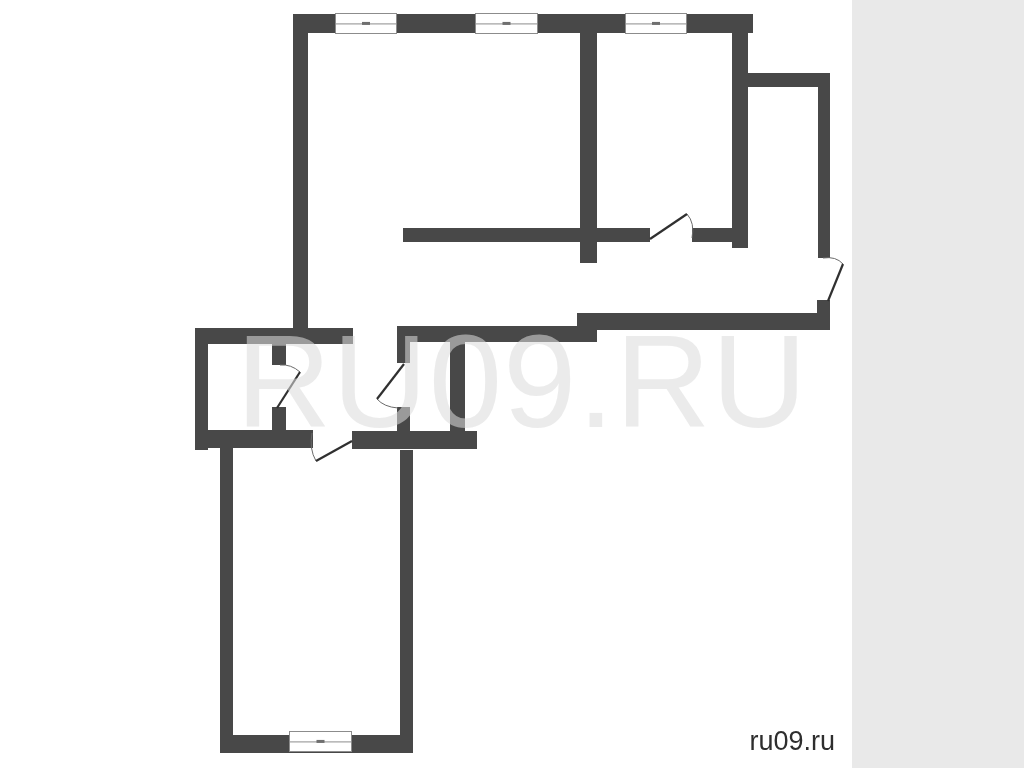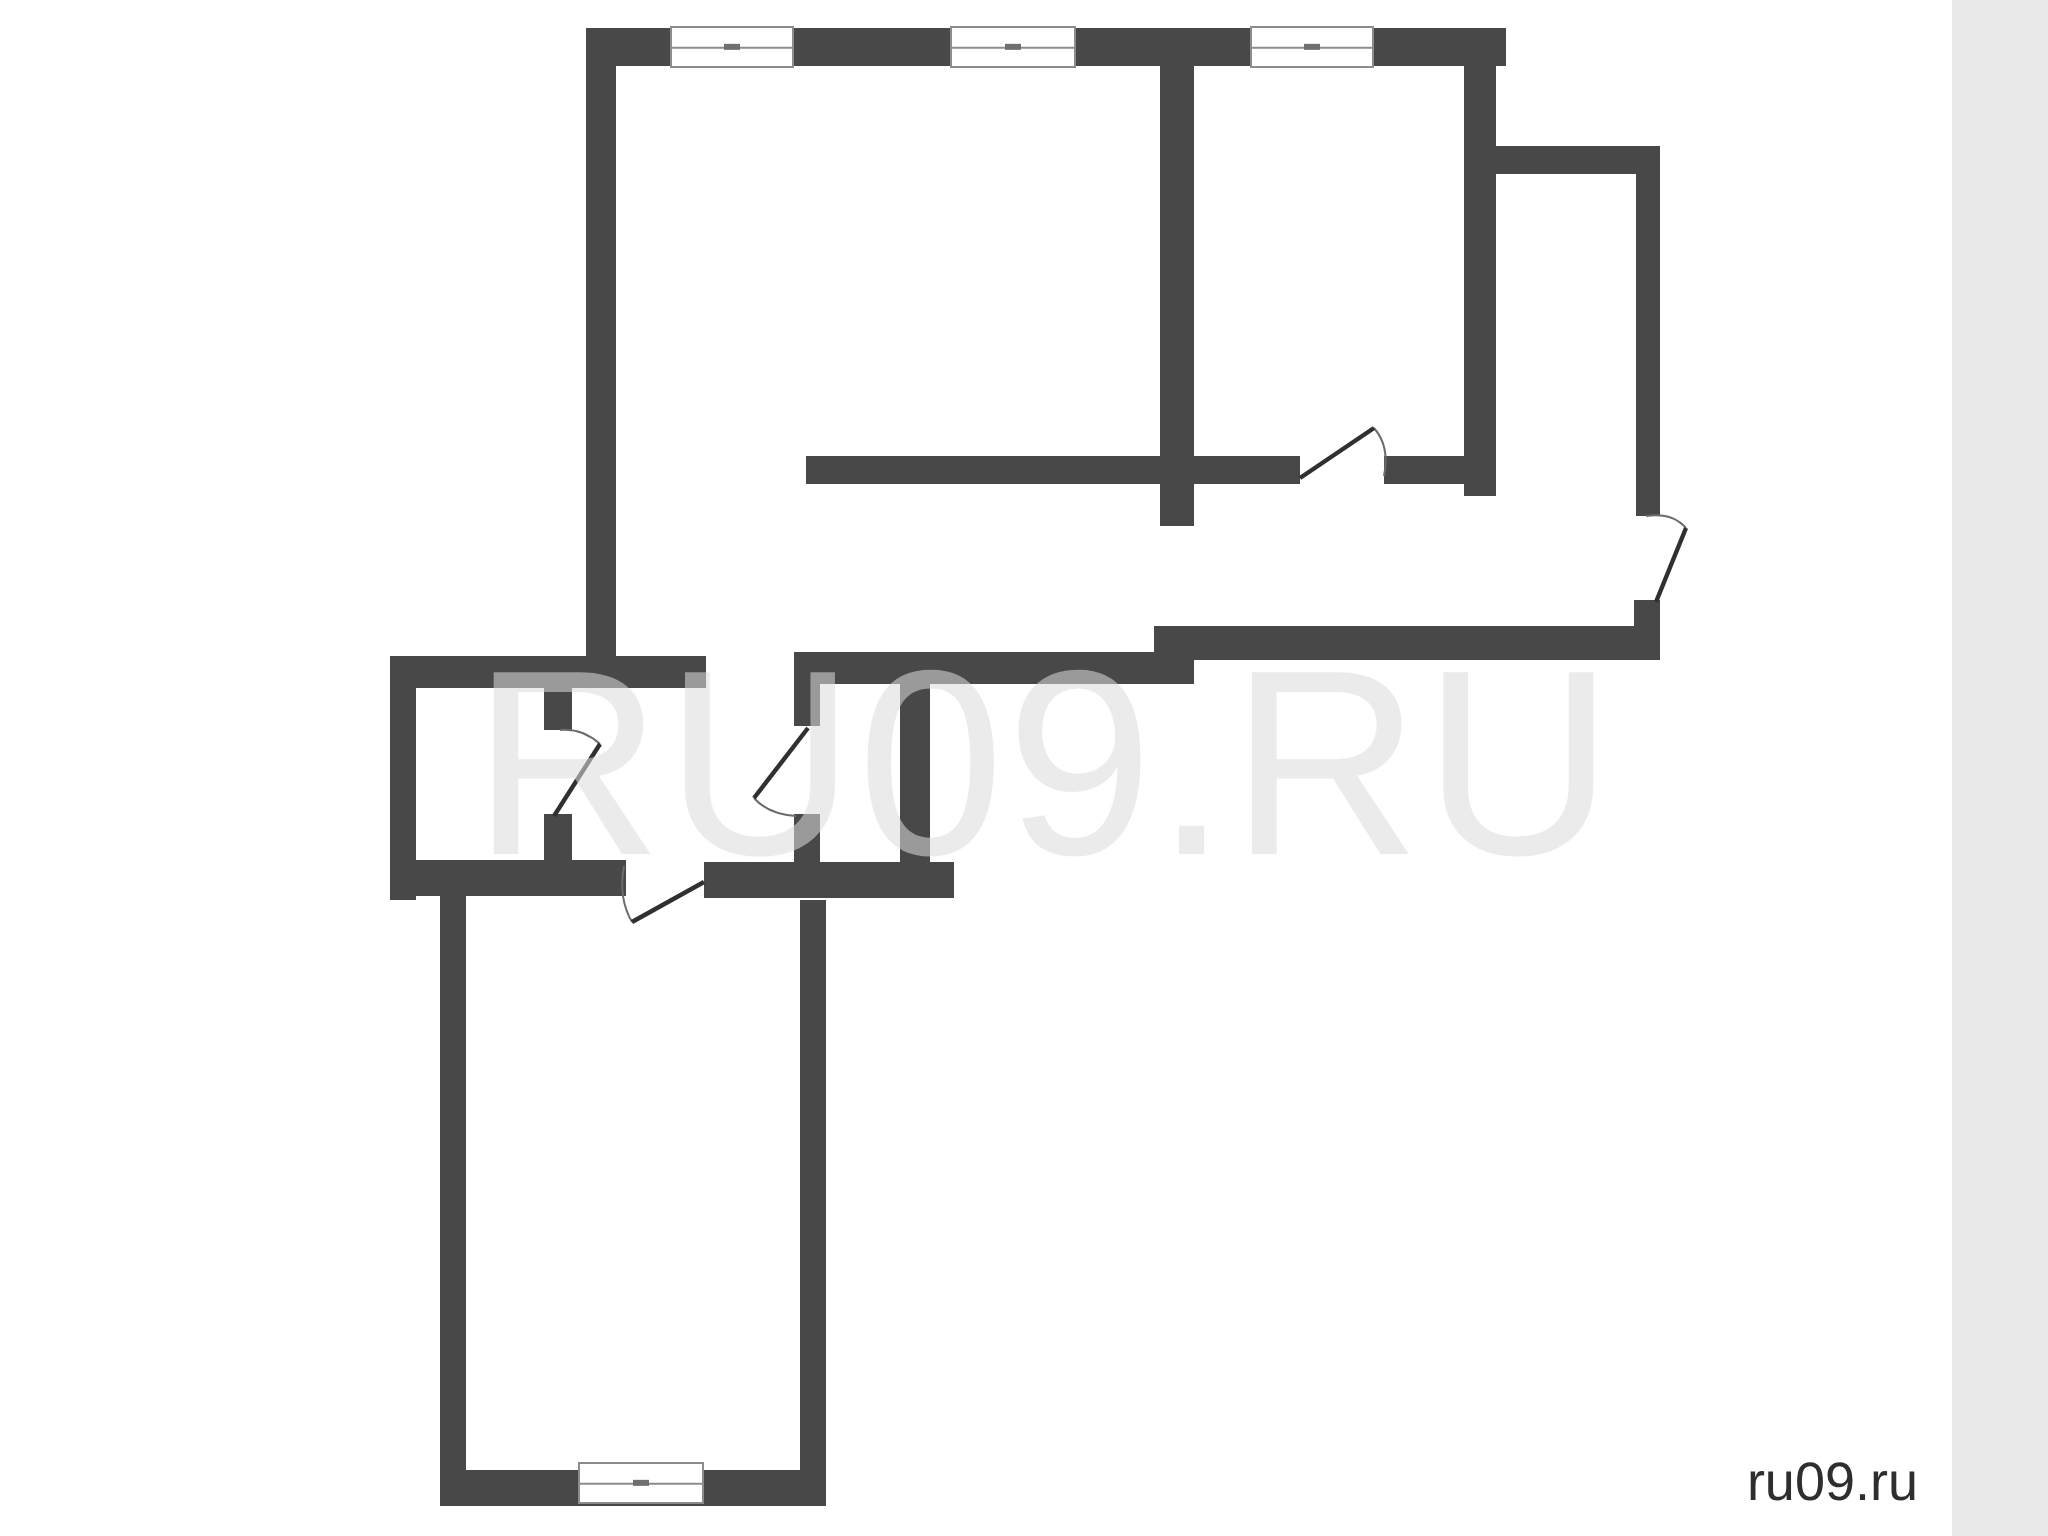--- a/index.html
+++ b/index.html
@@ -1,18 +1,18 @@
 <!DOCTYPE html>
 <html><head>
 <meta charset="utf-8">
 <style>
   html,body{margin:0;padding:0;background:#e9e9e9;}
   .stage{
     position:relative;
-    width:976px;height:768px;
+    width:852px;height:768px;
     background:#ffffff;
     overflow:hidden;
     font-family:"Liberation Sans", sans-serif;
   }
   .plan-svg{position:absolute;left:0;top:0;z-index:1;}
   .watermark{
     position:absolute;
     left:236px;top:316px;
     z-index:2;
     font-size:132px;

